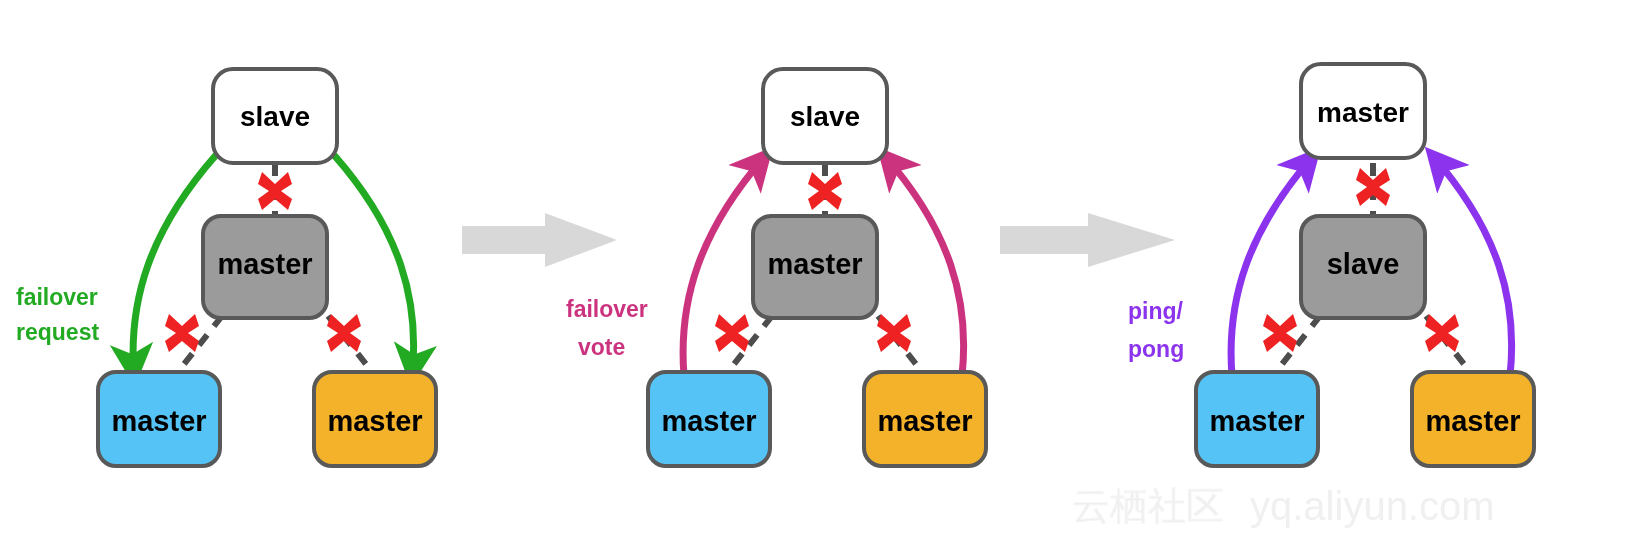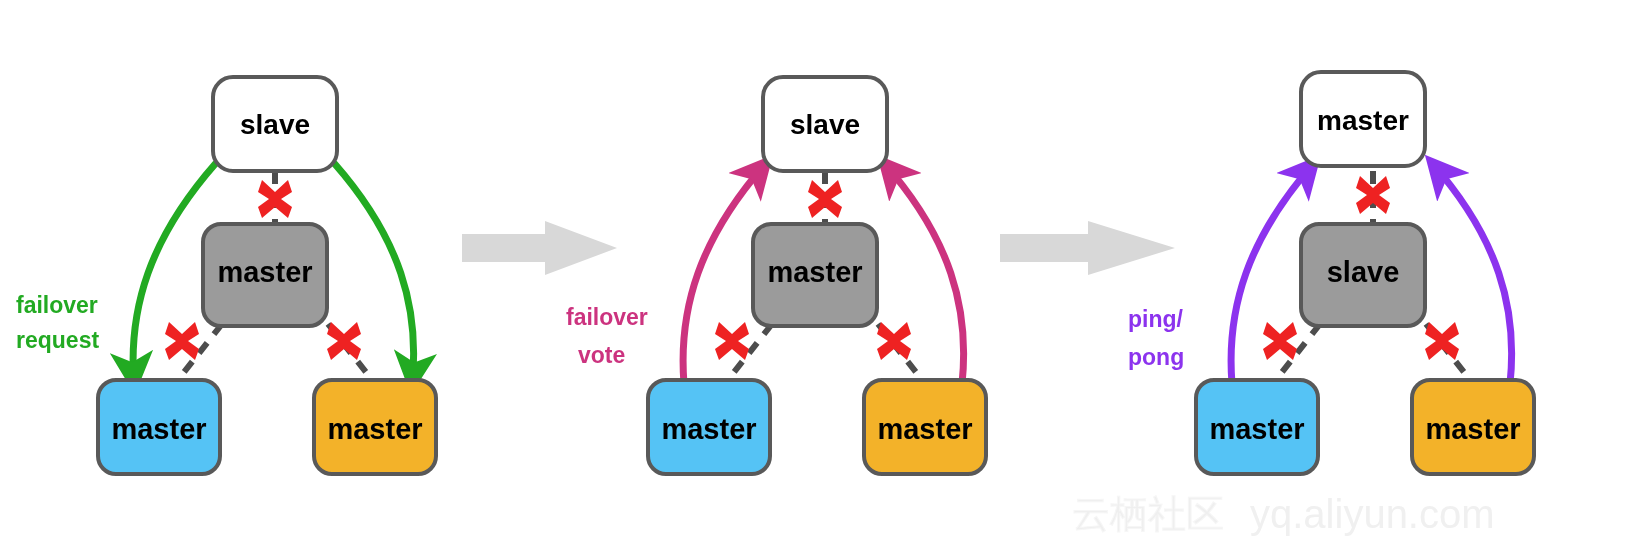--- a/index.html
+++ b/index.html
@@ -3,21 +3,21 @@
 <meta charset="utf-8">
 <style>
   html,body{margin:0;padding:0;}
   body{
     width:1638px;height:544px;
     background:#ffffff;
     font-family:"Liberation Sans", sans-serif;
     overflow:hidden;
     position:relative;
   }
-  #stage{position:absolute;left:0;top:8px;width:1638px;height:472px;}
+  #stage{position:absolute;left:0;top:0;width:1638px;height:472px;}
   svg#diagram{position:absolute;left:0;top:0;width:1638px;height:544px;}
   .node-label{
     font-family:"Liberation Sans", sans-serif;
     font-weight:bold;
     font-size:29px;
     fill:#000000;
     text-anchor:middle;
     dominant-baseline:central;
   }
   .node-label.top{font-size:28px;}

